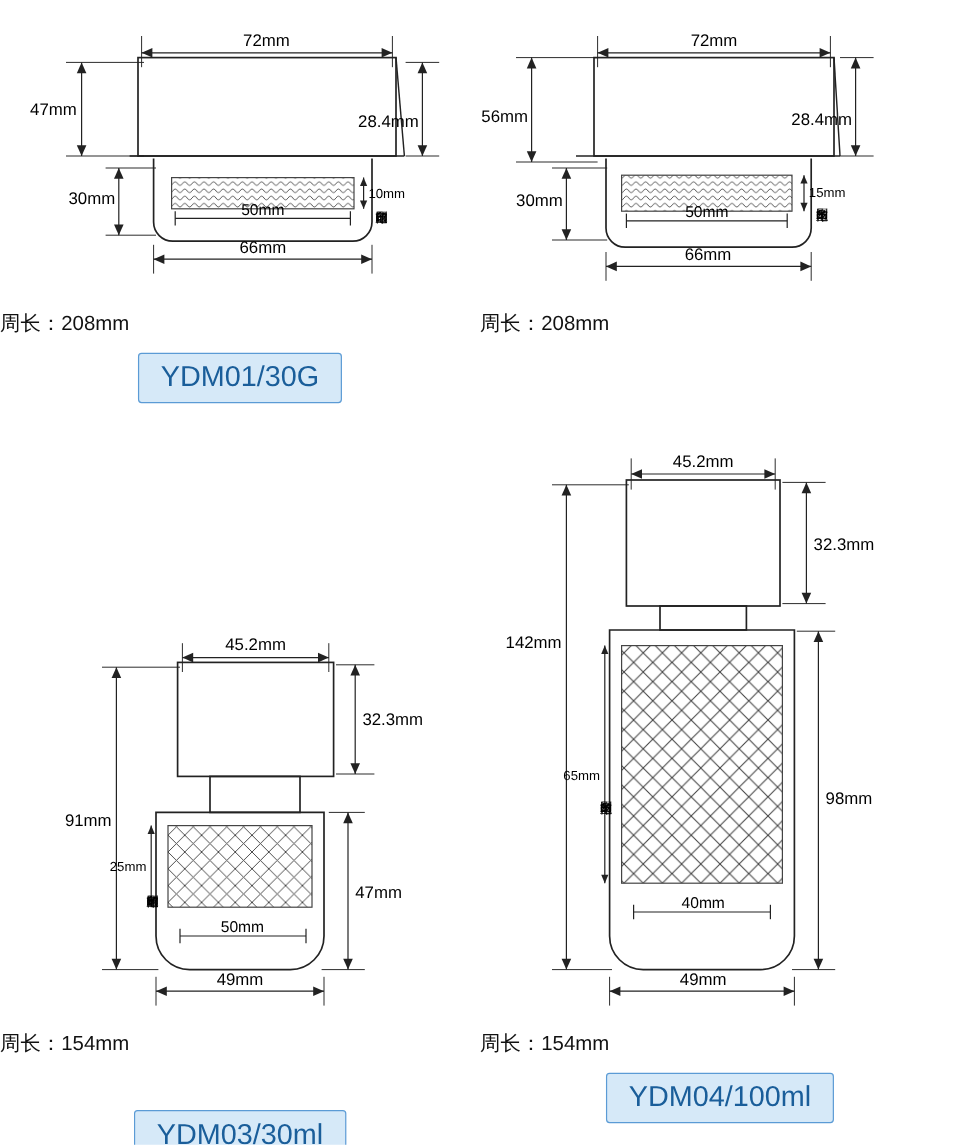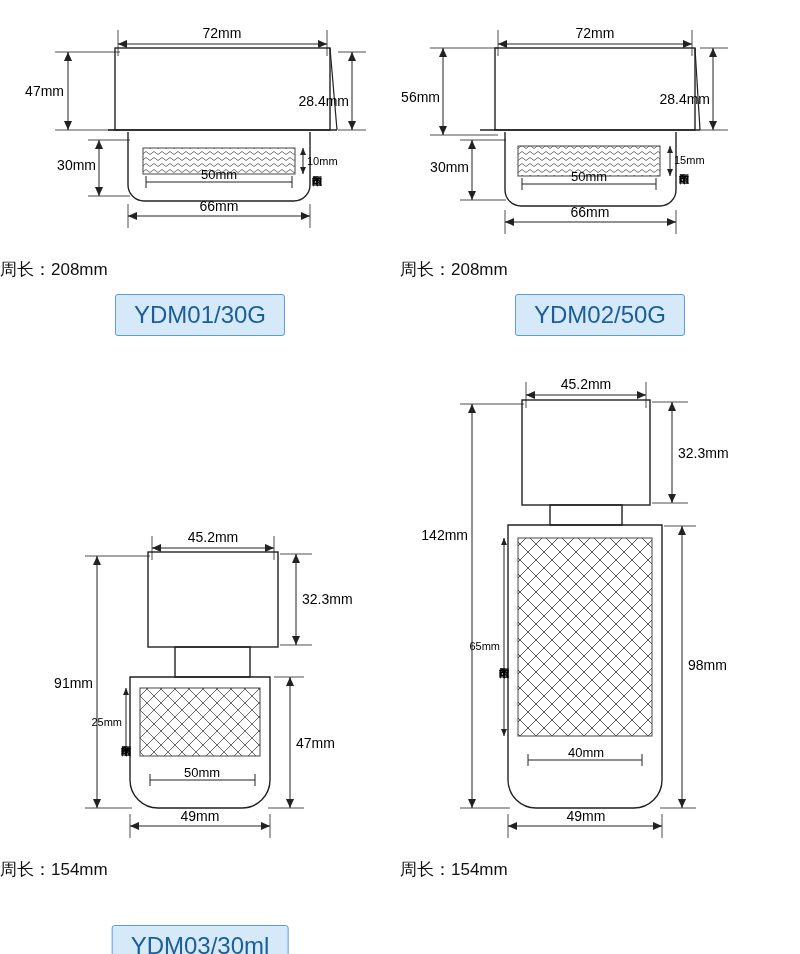--- a/index.html
+++ b/index.html
@@ -145,21 +145,20 @@
       <line x1="105" y1="222" x2="276" y2="222" stroke="#222" stroke-width="1"></line>
       <path d="M105 222 l9 -4 v8 z" fill="#222"></path>
         <path d="M276 222 l-9 -4 v8 z" fill="#222"></path>
       <line x1="105" y1="210" x2="105" y2="234" stroke="#222" stroke-width="0.8"></line>
       <line x1="276" y1="210" x2="276" y2="234" stroke="#222" stroke-width="0.8"></line>
       <text x="190" y="217" font-size="14" text-anchor="middle">66mm</text>
 
       <text x="284" y="166" font-size="10" writing-mode="tb">丝印印刷范围</text>
     </svg>
     <div class="caption" style="top:258px;">周长：208mm</div>
-    <div class="badge" style="top:294px;">YDM02/50G</div>
   </div>
 
   <div class="quad q3">
     <svg width="400" height="500" viewBox="0 0 400 500">
       <defs>
         <pattern id="mesh3" width="14" height="14" patternUnits="userSpaceOnUse">
           <path d="M0 0 L14 14 M14 0 L0 14" stroke="#444" stroke-width="0.8" fill="none"></path>
         </pattern>
       </defs>
 
@@ -279,15 +278,16 @@
       <text x="186" y="397" font-size="13" text-anchor="middle">40mm</text>
 
       <line x1="108" y1="466" x2="262" y2="466" stroke="#222" stroke-width="1"></line>
       <path d="M108 466 l9 -4 v8 z" fill="#222"></path>
         <path d="M262 466 l-9 -4 v8 z" fill="#222"></path>
       <line x1="108" y1="454" x2="108" y2="478" stroke="#222" stroke-width="0.8"></line>
       <line x1="262" y1="454" x2="262" y2="478" stroke="#222" stroke-width="0.8"></line>
       <text x="186" y="461" font-size="14" text-anchor="middle">49mm</text>
     </svg>
     <div class="caption" style="top:498px;">周长：154mm</div>
+    <div class="badge" style="top:534px;">YDM04/100ml</div>
   </div>
 
 </div>
 
 </body></html>

